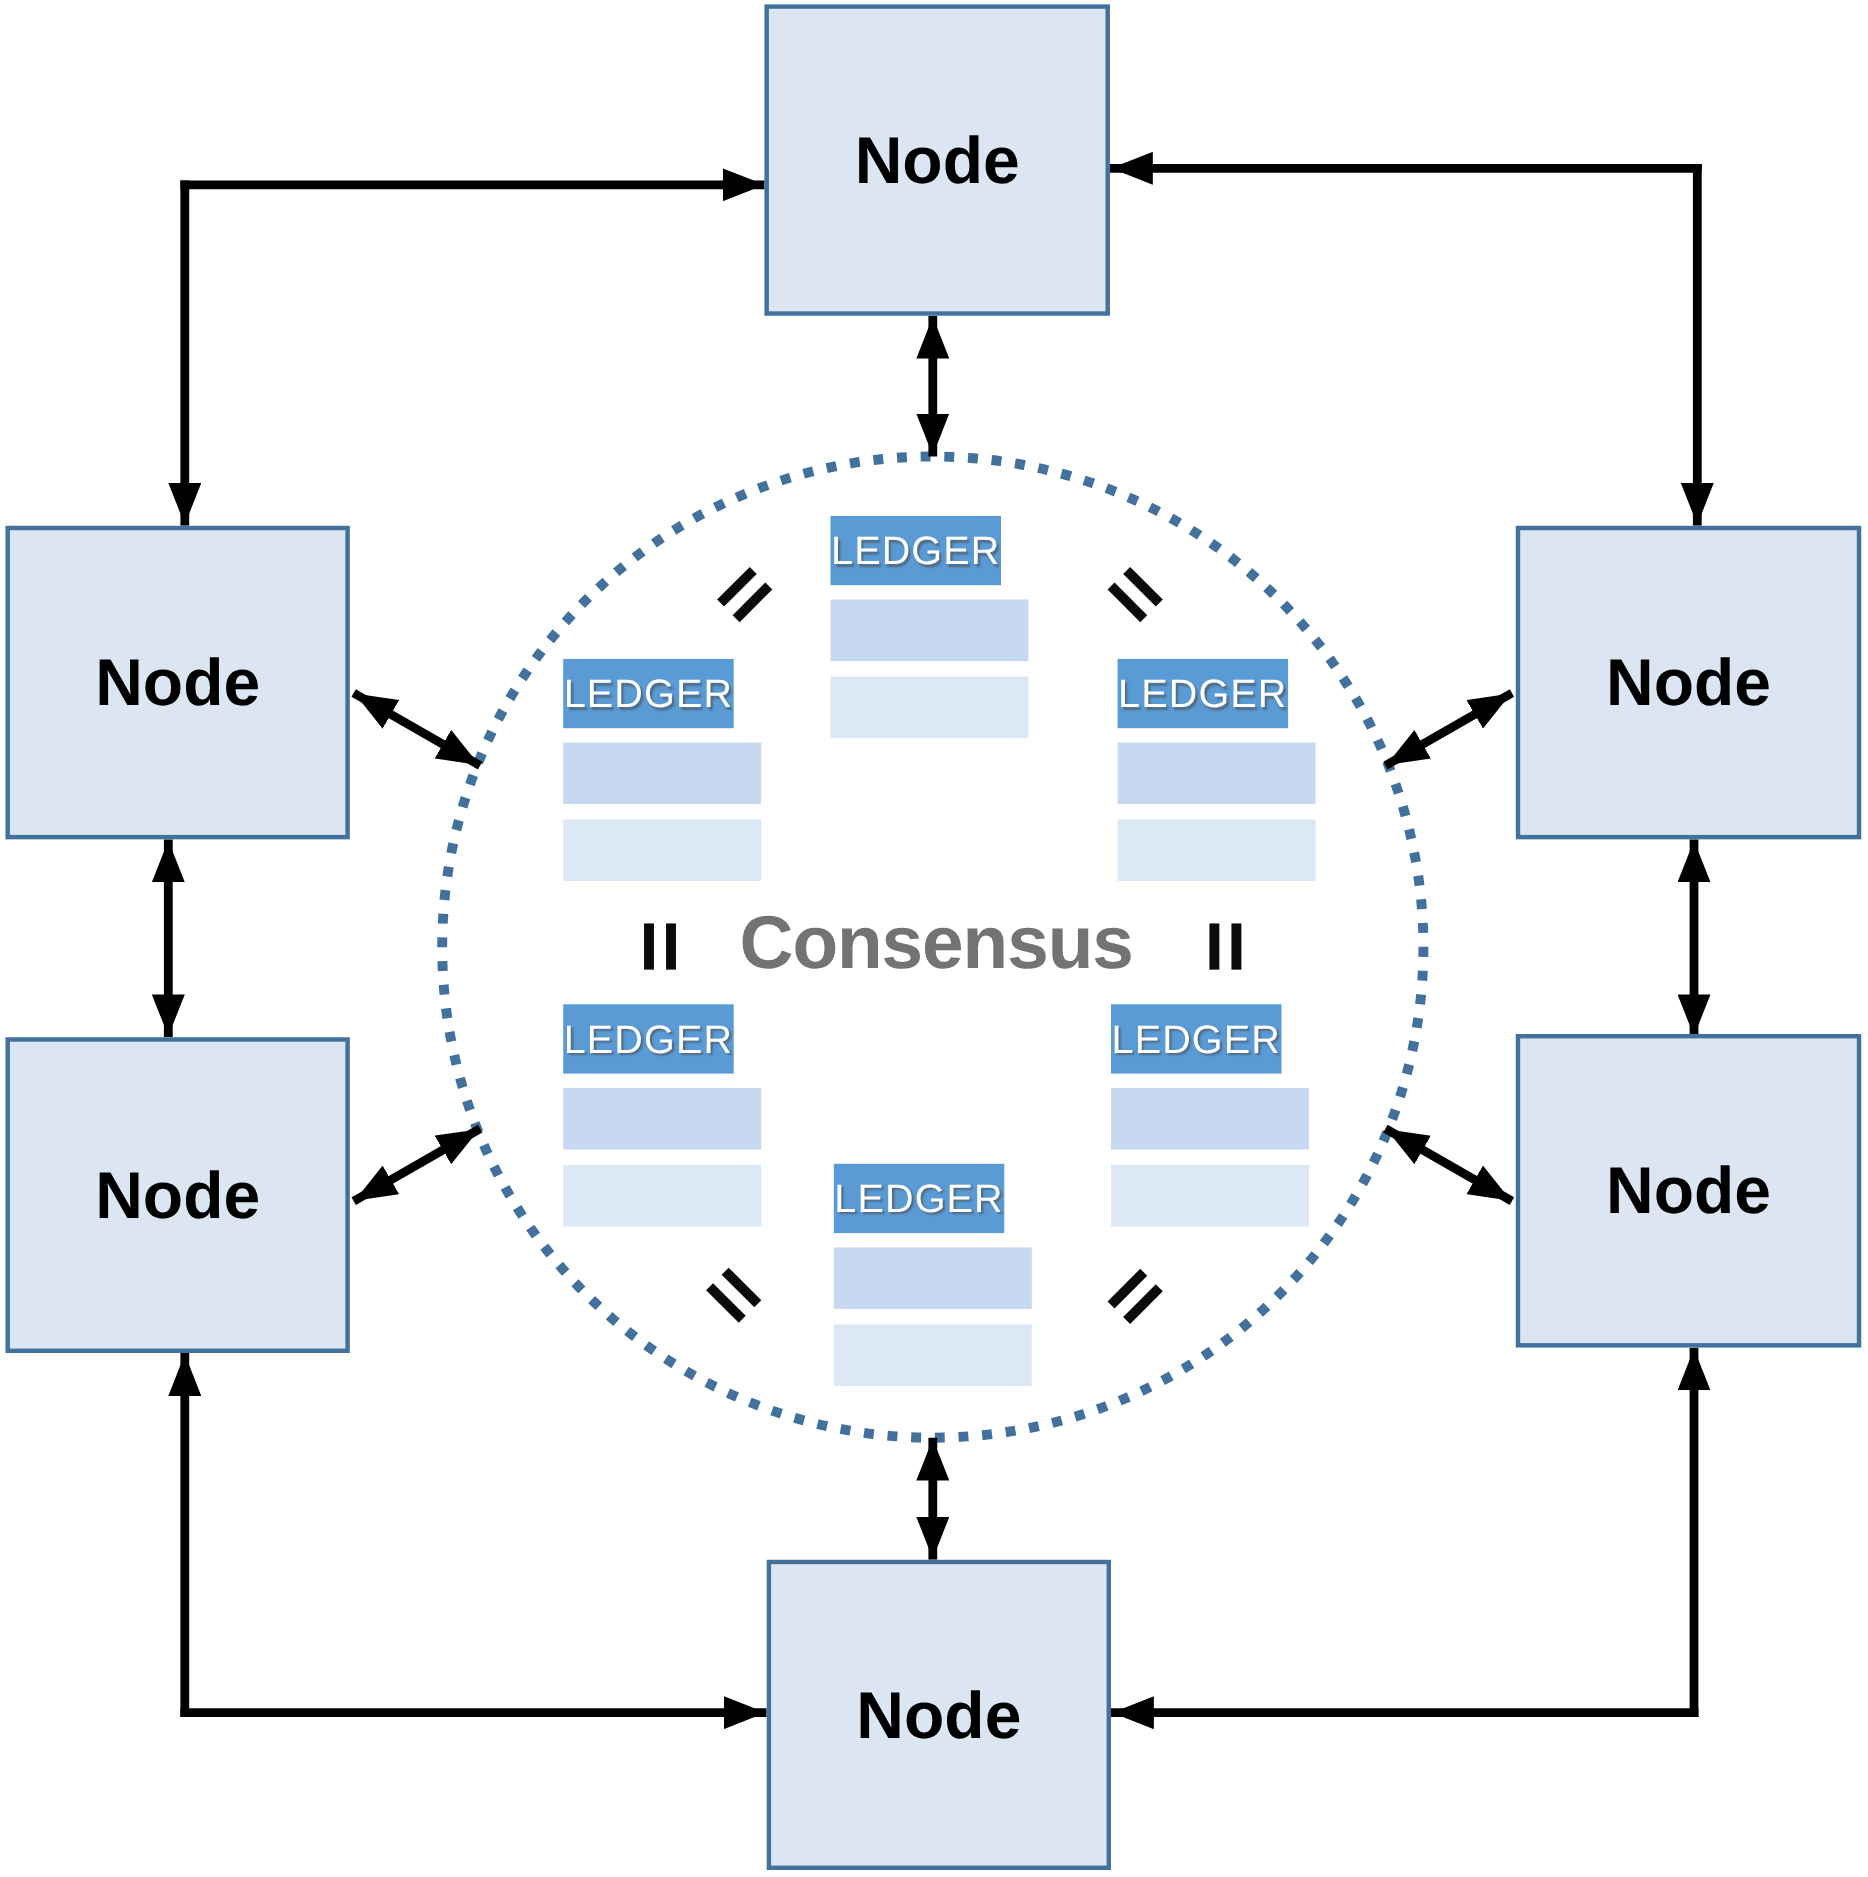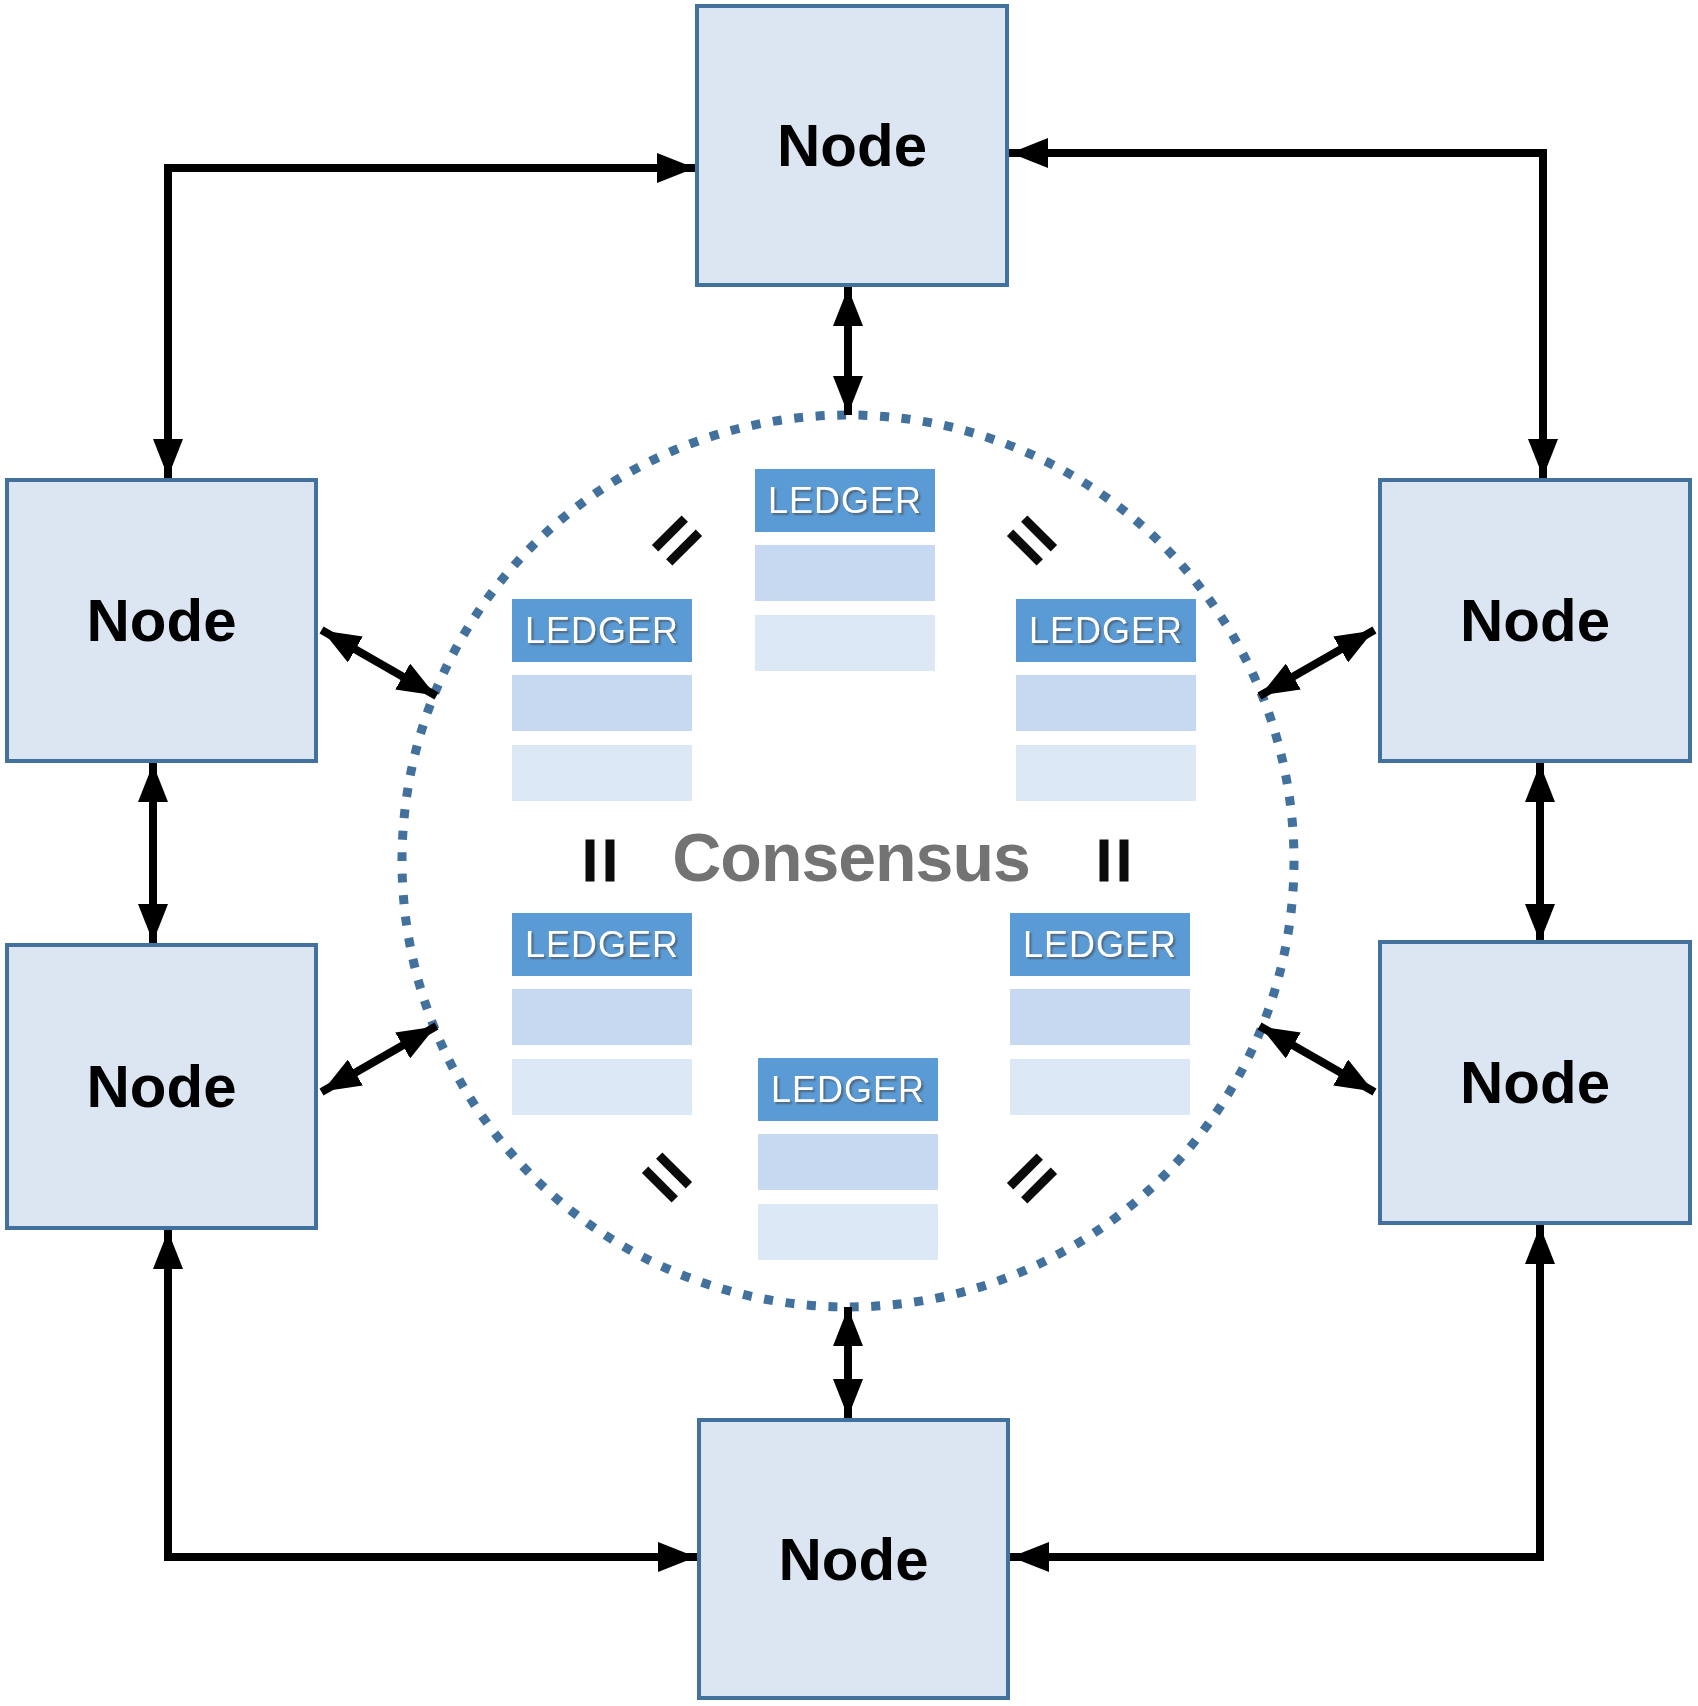--- a/index.html
+++ b/index.html
@@ -10,21 +10,21 @@
   .connector-layer{position:absolute;left:0;top:0;width:1698px;height:1706px;}
 
   .node{
     position:absolute;background:#dce6f2;border:4px solid #41719c;
     box-sizing:border-box;display:flex;align-items:center;justify-content:center;
   }
   .node-label{font-size:60px;font-weight:bold;color:#000;letter-spacing:0px;}
 
   .ledger{position:absolute;width:180px;height:202px;}
   .ledger-header{
-    position:absolute;left:0;top:0;width:180px;height:63px;background:#5b9bd5;
+    position:absolute;left:0;top:0;width:155px;height:63px;background:#5b9bd5;
     color:#ffffff;font-size:36px;letter-spacing:1px;
     display:flex;align-items:center;justify-content:center;
     text-shadow:2px 2px 2px rgba(70,70,70,0.6);
   }
   .ledger-row{position:absolute;left:0;width:180px;height:56px;}
   .row-mid{top:76px;background:#c6d9f0;}
   .row-light{top:146px;background:#dce8f6;}
 
   .equals{
     position:absolute;width:42px;height:29px;

